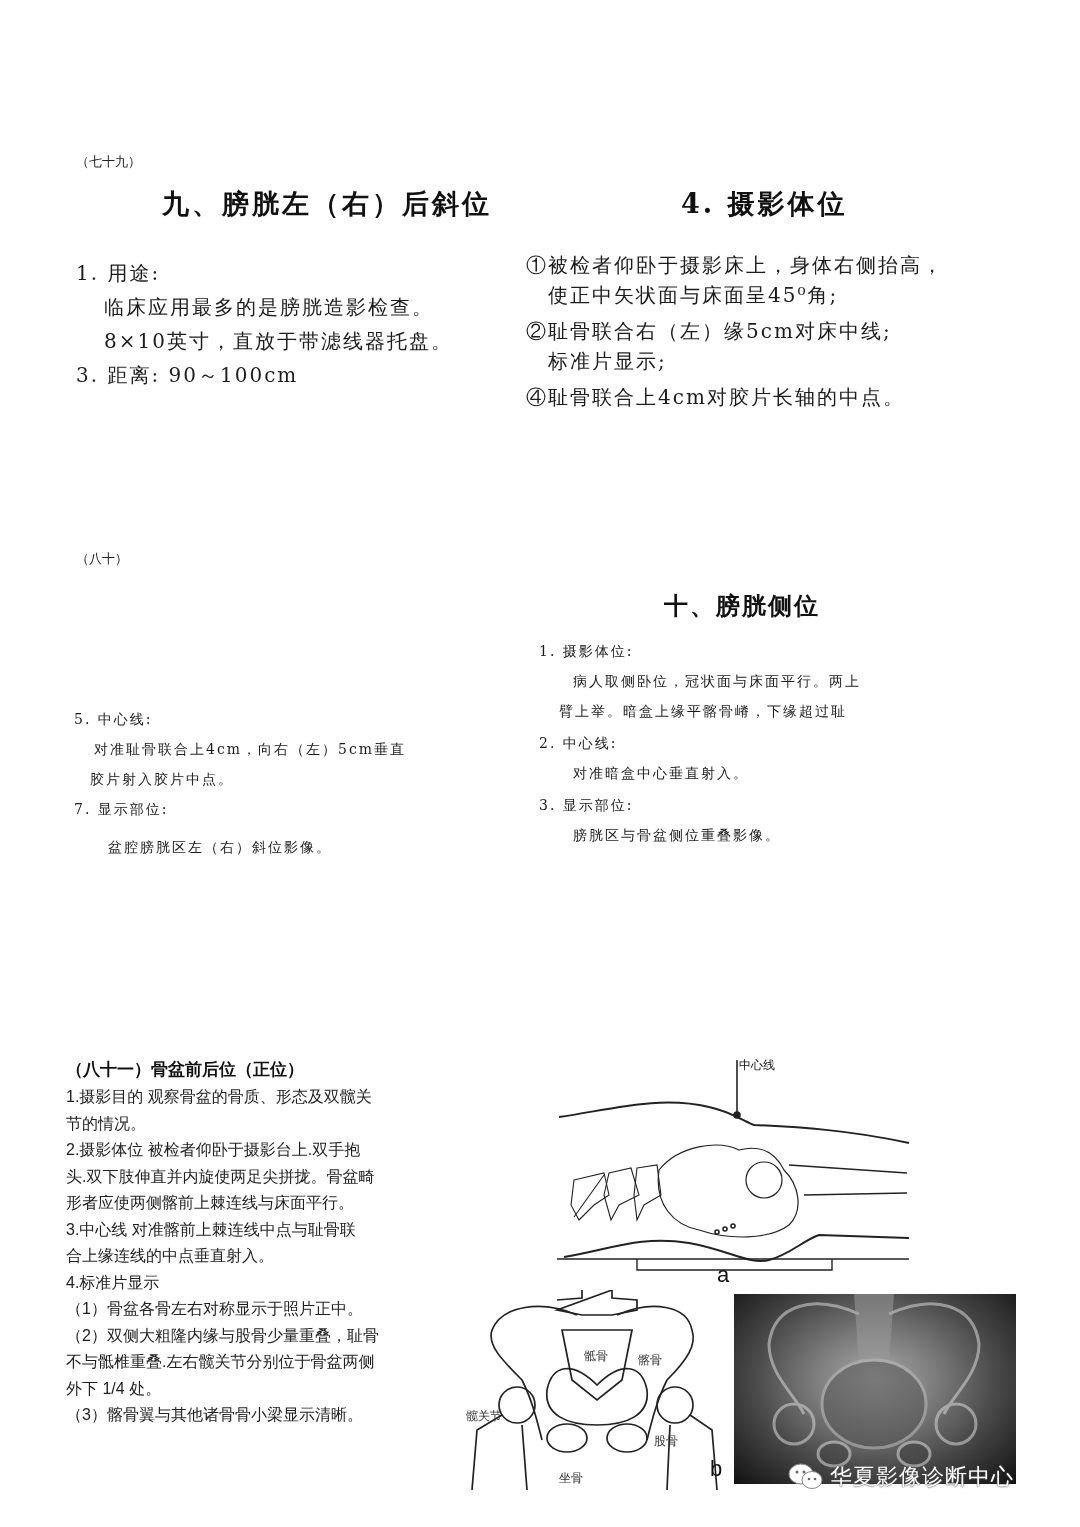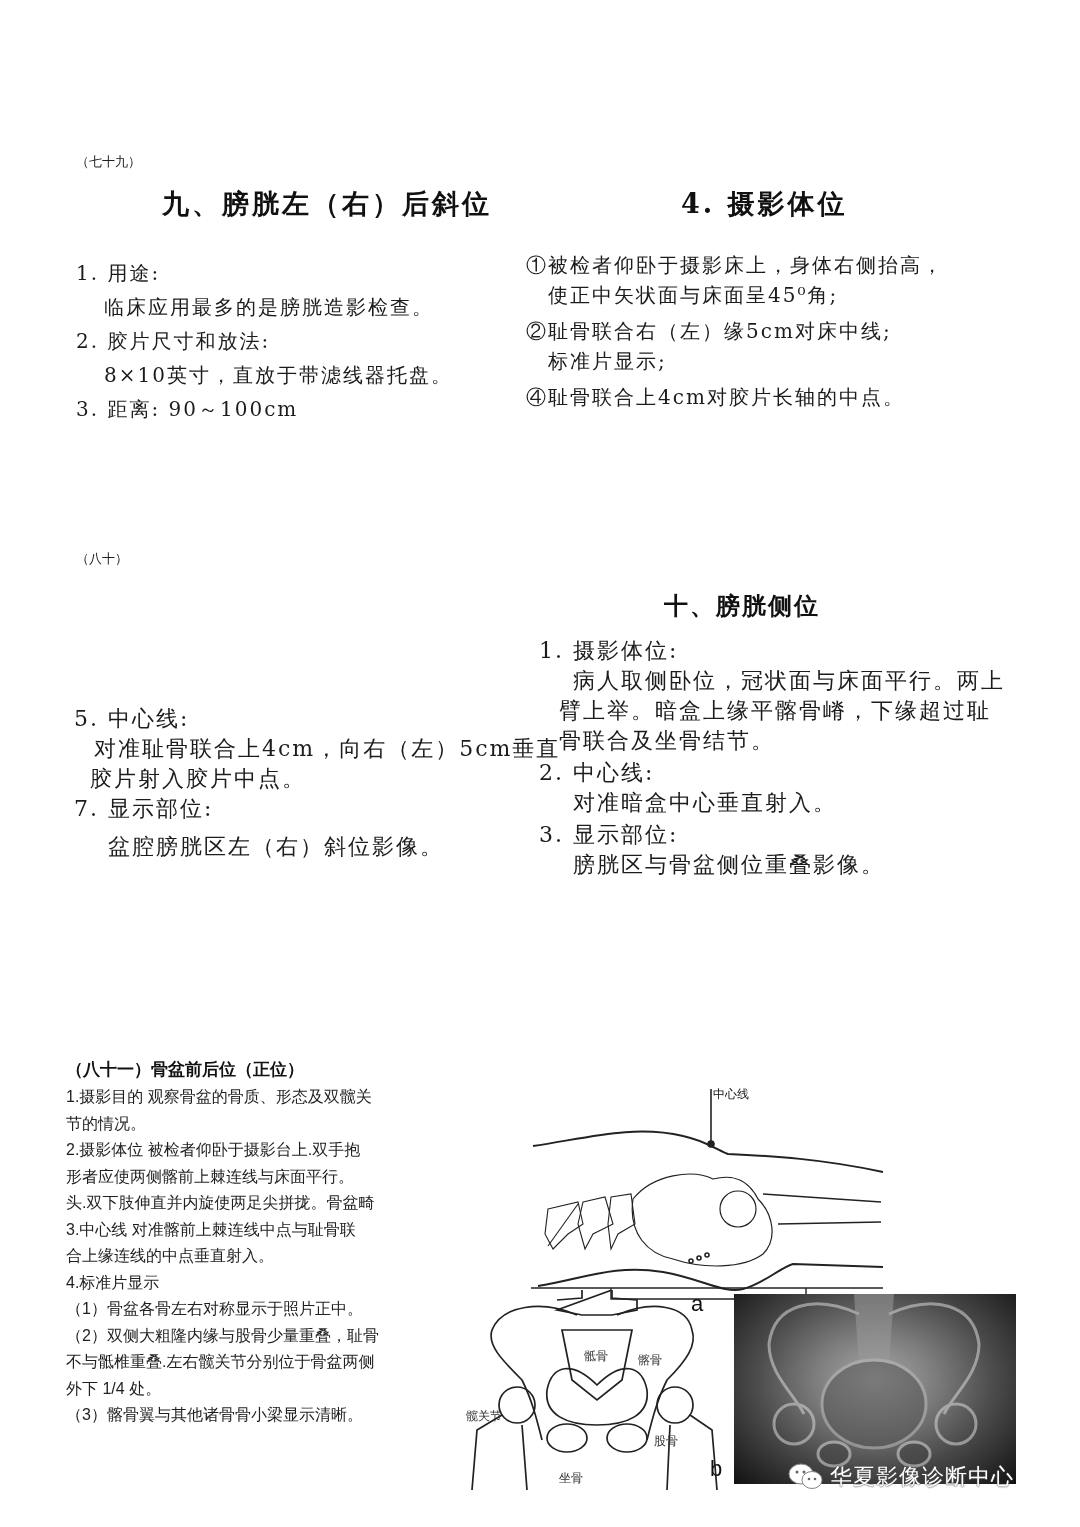--- a/index.html
+++ b/index.html
@@ -3,41 +3,40 @@
   <meta charset="utf-8">
   <style>
     * { box-sizing: border-box; margin: 0; padding: 0; }
     html, body { width: 1080px; height: 1527px; background: #ffffff; overflow: hidden; }
     body { position: relative; font-family: "DejaVu Serif", "Liberation Serif", serif; color: #1a1a1a; }
     .abs { position: absolute; }
     .tag { font-family: "Liberation Sans", "DejaVu Sans", sans-serif; font-size: 13px; color: #222; }
     .h-title { font-size: 27px; font-weight: bold; letter-spacing: 3px; color: #111; white-space: nowrap; }
     .h-sub { font-size: 24px; font-weight: bold; letter-spacing: 2px; color: #111; white-space: nowrap; }
     .serif-line { font-size: 20px; letter-spacing: 2px; line-height: 34px; white-space: nowrap; color: #1c1c1c; }
-    .serif-sm { font-size: 22px; letter-spacing: 2px; line-height: 30px; white-space: nowrap; color: #1c1c1c; }
+    .serif-sm { font-size: 14px; letter-spacing: 2px; line-height: 30px; white-space: nowrap; color: #1c1c1c; }
     .sans-line { font-family: "Liberation Sans", "DejaVu Sans", sans-serif; font-size: 16px; line-height: 26.5px; white-space: nowrap; color: #1f1f1f; }
     .sans-bold { font-family: "Liberation Sans", "DejaVu Sans", sans-serif; font-size: 17px; font-weight: bold; white-space: nowrap; color: #111; }
     .indent1 { padding-left: 28px; }
     .indent2 { padding-left: 22px; }
     .fig-label { font-family: "Liberation Sans", "DejaVu Sans", sans-serif; color: #111; }
     .bone-label { font-family: "Liberation Sans", "DejaVu Sans", sans-serif; font-size: 12px; color: #333; white-space: nowrap; }
     .xray { background: radial-gradient(ellipse at 50% 45%, #a9a9a9 0%, #7d7d7d 30%, #4b4b4b 60%, #111 100%); overflow: hidden; }
     .watermark { font-family: "Liberation Sans", "DejaVu Sans", sans-serif; font-size: 22px; color: #ffffff; letter-spacing: 1px; white-space: nowrap; text-shadow: 0 0 2px #555, 0 0 1px #333; }
   </style>
 </head>
 <body>
 
 <div class="abs tag" style="left:76px; top:153px;">（七十九）</div>
 <div class="abs h-title" style="left:162px; top:186px;">九、膀胱左（右）后斜位</div>
 <div class="abs h-title" style="left:681px; top:186px;">4. 摄影体位</div>
 
 <div class="abs" style="left:76px; top:256px;">
   <div class="serif-line">1. 用途:</div>
   <div class="serif-line indent1">临床应用最多的是膀胱造影检查。</div>
-  <div class="serif-line">2. 胶片尺寸和放法:</div>
   <div class="serif-line indent1">8×10英寸，直放于带滤线器托盘。</div>
   <div class="serif-line">3. 距离:  90～100cm</div>
 </div>
 
 <div class="abs" style="left:526px; top:248px;">
   <div class="serif-line">①被检者仰卧于摄影床上，身体右侧抬高，</div>
   <div class="serif-line indent2" style="margin-top:-4px;">使正中矢状面与床面呈45⁰角;</div>
   <div class="serif-line" style="margin-top:2px;">②耻骨联合右（左）缘5cm对床中线;</div>
   <div class="serif-line indent2" style="margin-top:-4px;">标准片显示;</div>
   <div class="serif-line" style="margin-top:2px;">④耻骨联合上4cm对胶片长轴的中点。</div>
@@ -52,46 +51,45 @@
   <div class="serif-sm">7. 显示部位:</div>
   <div class="serif-sm" style="padding-left:34px; margin-top:8px;">盆腔膀胱区左（右）斜位影像。</div>
 </div>
 
 <div class="abs h-sub" style="left:664px; top:590px;">十、膀胱侧位</div>
 
 <div class="abs" style="left:539px; top:636px;">
   <div class="serif-sm">1. 摄影体位:</div>
   <div class="serif-sm" style="padding-left:34px;">病人取侧卧位，冠状面与床面平行。两上</div>
   <div class="serif-sm" style="padding-left:20px;">臂上举。暗盒上缘平髂骨嵴，下缘超过耻</div>
-  <div class="serif-sm" style="padding-left:20px;">骨联合及坐骨结节。</div>
   <div class="serif-sm" style="margin-top:2px;">2. 中心线:</div>
   <div class="serif-sm" style="padding-left:34px;">对准暗盒中心垂直射入。</div>
   <div class="serif-sm" style="margin-top:2px;">3. 显示部位:</div>
   <div class="serif-sm" style="padding-left:34px;">膀胱区与骨盆侧位重叠影像。</div>
 </div>
 
 <div class="abs sans-bold" style="left:66px; top:1058px;">（八十一）骨盆前后位（正位）</div>
 
 <div class="abs" style="left:66px; top:1084px;">
   <div class="sans-line">1.摄影目的   观察骨盆的骨质、形态及双髋关</div>
   <div class="sans-line">节的情况。</div>
   <div class="sans-line">2.摄影体位   被检者仰卧于摄影台上.双手抱</div>
+  <div class="sans-line">头.双下肢伸直并内旋使两足尖拼拢。骨盆畸</div>
   <div class="sans-line">形者应使两侧髂前上棘连线与床面平行。</div>
-  <div class="sans-line">头.双下肢伸直并内旋使两足尖拼拢。骨盆畸</div>
   <div class="sans-line">3.中心线   对准髂前上棘连线中点与耻骨联</div>
   <div class="sans-line">合上缘连线的中点垂直射入。</div>
   <div class="sans-line">4.标准片显示</div>
   <div class="sans-line"> （1）骨盆各骨左右对称显示于照片正中。</div>
   <div class="sans-line"> （2）双侧大粗隆内缘与股骨少量重叠，耻骨</div>
   <div class="sans-line">不与骶椎重叠.左右髋关节分别位于骨盆两侧</div>
   <div class="sans-line">外下 1/4 处。</div>
   <div class="sans-line"> （3）髂骨翼与其他诸骨骨小梁显示清晰。</div>
 </div>
 
-<div class="abs" style="left:523px; top:1055px; width:370px; height:235px;margin-top:29px;">
+<div class="abs" style="left:549px; top:1055px; width:370px; height:235px;">
   <svg width="370" height="235" viewBox="0 0 370 235">
     <g fill="none" stroke="#222" stroke-width="1.6">
 
       <line x1="188" y1="5" x2="188" y2="60"></line>
       <circle cx="188" cy="60" r="3" fill="#222"></circle>
 
       <path d="M10 62 C60 55 110 40 160 52 C180 56 195 66 205 70 C250 72 300 75 360 88" stroke-width="2"></path>
 
       <path d="M15 202 C60 195 90 180 140 188 C180 195 200 210 220 205 C240 200 255 185 270 180 L360 183" stroke-width="2"></path>
 

